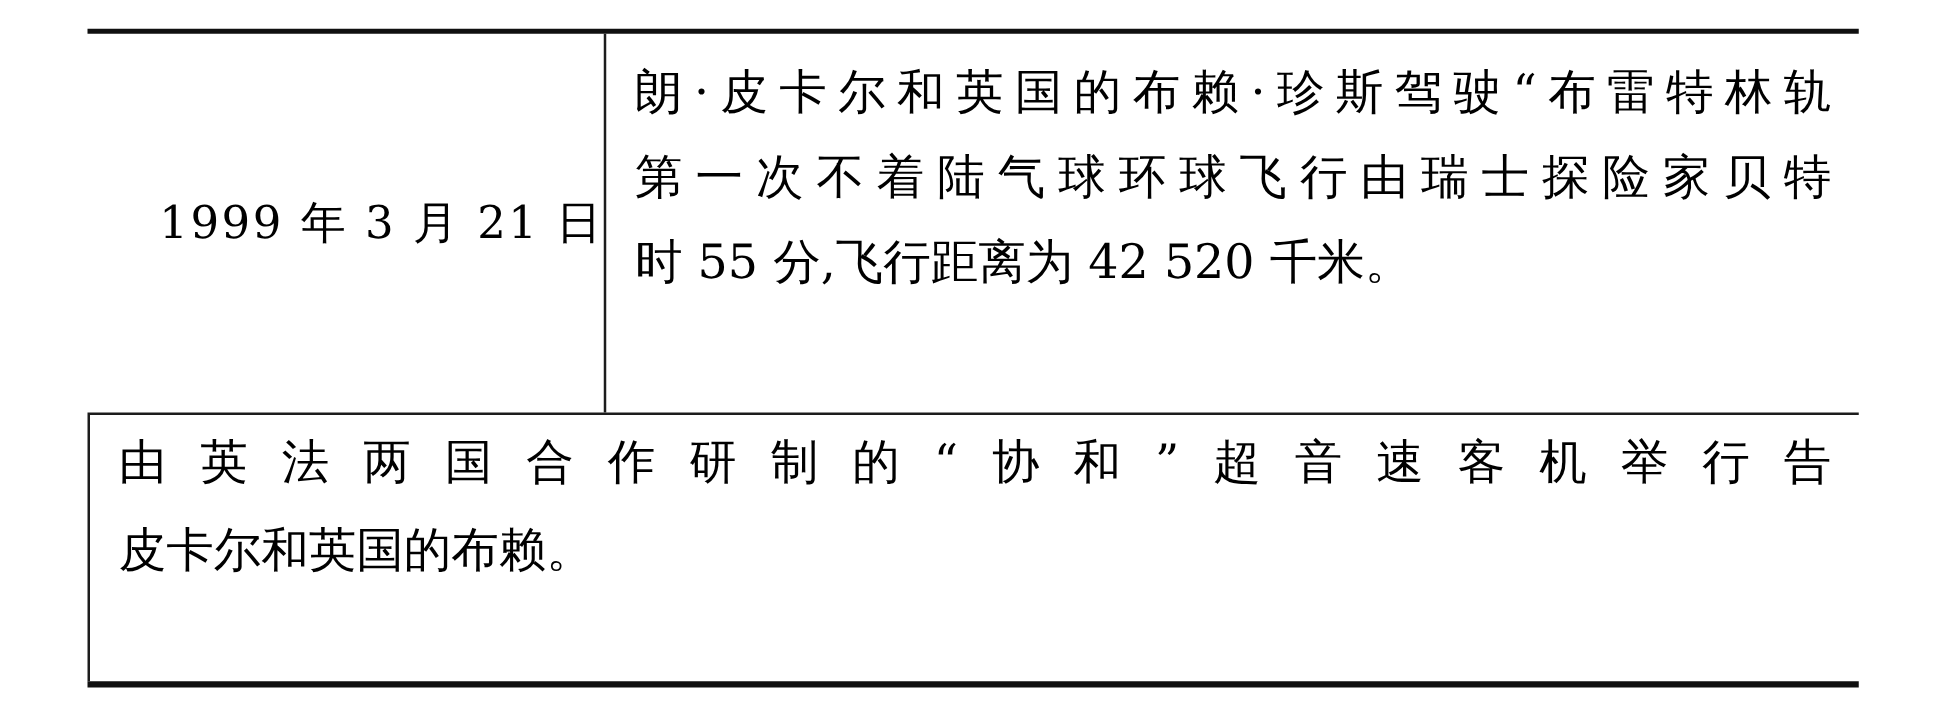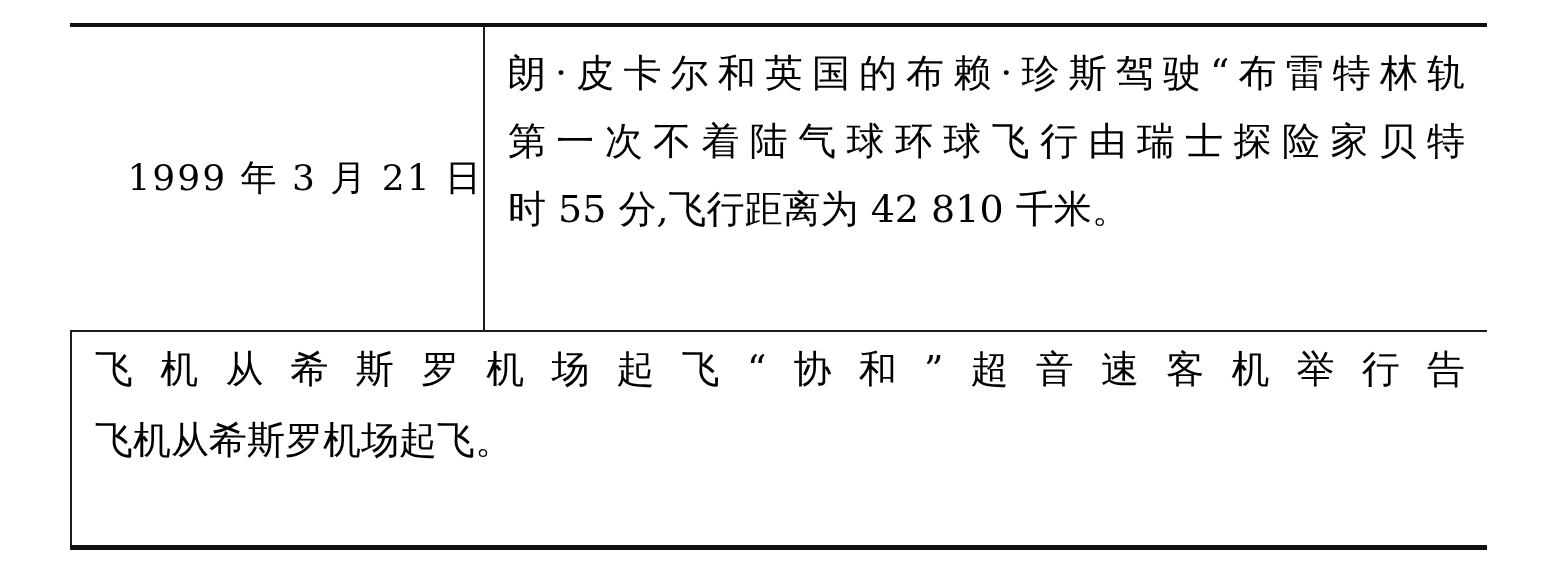--- a/index.html
+++ b/index.html
@@ -74,24 +74,24 @@
 
 <div class="book-table">
 
   <div class="trow row1">
     <div class="date-cell">
       <span class="date-text">1999 年 3 月 21 日</span>
     </div>
     <div class="desc-cell">
       <div class="desc-line">朗·皮卡尔和英国的布赖·珍斯驾驶“布雷特林轨</div>
       <div class="desc-line">第一次不着陆气球环球飞行由瑞士探险家贝特</div>
-      <div class="desc-line last-line">时 55 分,飞行距离为 42 810 千米。</div>
+      <div class="desc-line last-line">时 55 分,飞行距离为 42 520 千米。</div>
     </div>
   </div>
 
   <div class="trow row2">
     <div class="desc-cell">
-      <div class="desc-line">飞机从希斯罗机场起飞“协和”超音速客机举行告</div>
-      <div class="desc-line last-line">飞机从希斯罗机场起飞。</div>
+      <div class="desc-line">由英法两国合作研制的“协和”超音速客机举行告</div>
+      <div class="desc-line last-line">皮卡尔和英国的布赖。</div>
     </div>
   </div>
 
 </div>
 
 </body></html>

